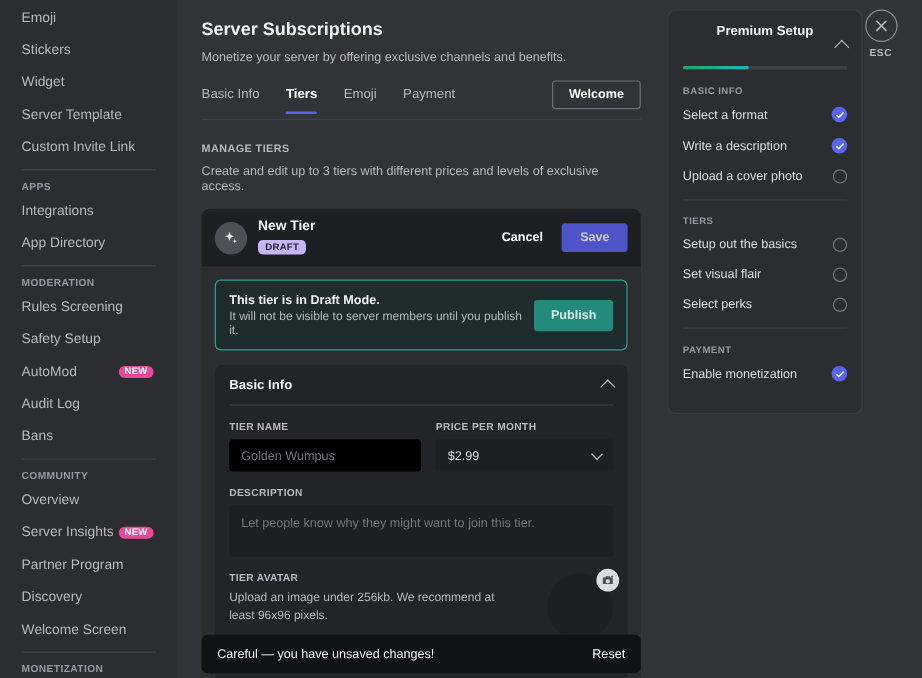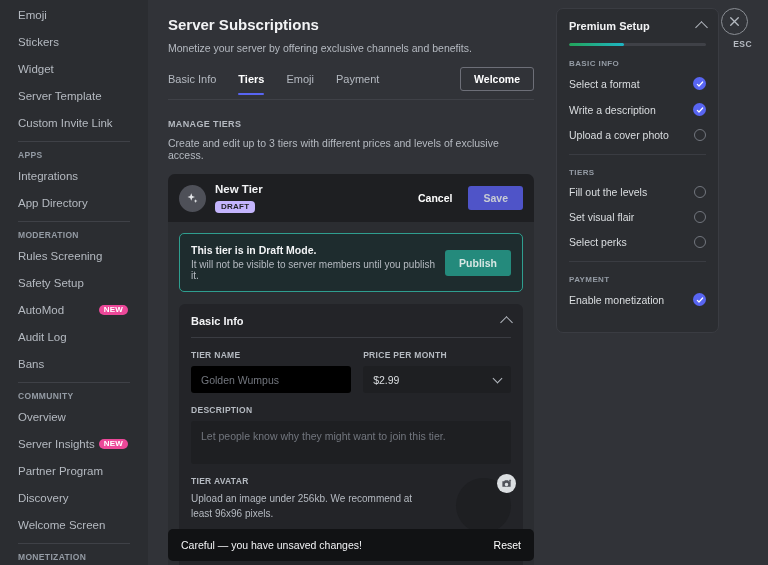--- a/index.html
+++ b/index.html
@@ -240,21 +240,21 @@
 
   
   .rightcol { flex: 0 0 212px; width: 212px; padding: 8px 0 0 0; position: relative; }
   .setup-card {
     width: 163px; margin-left: 0;
     background: #2b2d31;
     border: 1px solid #3a3c42;
     border-radius: 7px;
     padding: 11px 12px 13px;
   }
-  .setup-head { display: flex; align-items: center; }
+  .setup-head { display: flex; align-items: center; flex-direction: column; }
   .setup-title { color: #f2f3f5; font-size: 11px; font-weight: 700; }
   .progress-track {
     height: 3px; border-radius: 3px;
     background: #3f4147; margin-top: 11px; overflow: hidden;
   }
   .progress-fill {
     height: 100%; border-radius: 3px;
     background: linear-gradient(90deg, #23a55a 0%, #1eb5c4 100%);
   }
   .setup-group-head {
@@ -283,21 +283,21 @@
     position: absolute; top: 8px; right: 16px;
     width: 36px; text-align: center; cursor: pointer;
   }
   .esc-circle {
     width: 27px; height: 27px; border-radius: 50%;
     border: 1.4px solid #8a8e94; margin: 0 auto;
     display: flex; align-items: center; justify-content: center;
   }
   .esc-label {
     color: #b5bac1; font-size: 8.5px; font-weight: 700;
-    letter-spacing: .05em; margin-top: 4px; text-align: right;
+    letter-spacing: .05em; margin-top: 4px;
   }
 </style>
 </head>
 <body>
 
 <div class="app">
 
   <nav class="sidebar">
     <div class="side-scroll" id="sidebar-list">
         <div class="side-item">
@@ -485,21 +485,21 @@
               </svg>
             </span>
           </div>
           <div class="check-row">
             <span class="check-label">Upload a cover photo</span>
             <span class="check-off"></span>
           </div>
           <div class="setup-sep"></div>
           <div class="setup-group-head">Tiers</div>
           <div class="check-row">
-            <span class="check-label">Fill out the levels</span>
+            <span class="check-label">Setup out the basics</span>
             <span class="check-off"></span>
           </div>
           <div class="check-row">
             <span class="check-label">Set visual flair</span>
             <span class="check-off"></span>
           </div>
           <div class="check-row">
             <span class="check-label">Select perks</span>
             <span class="check-off"></span>
           </div>

